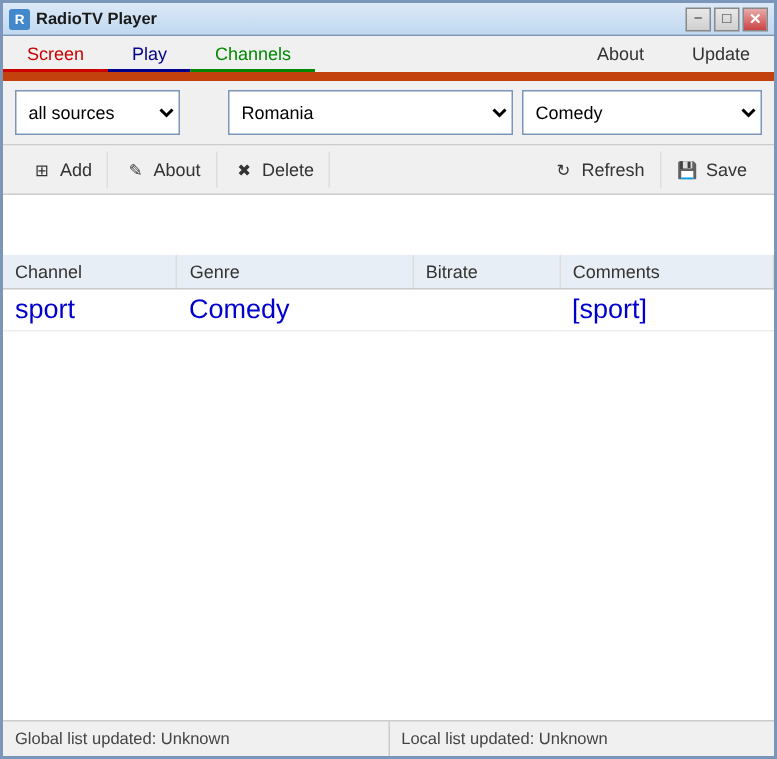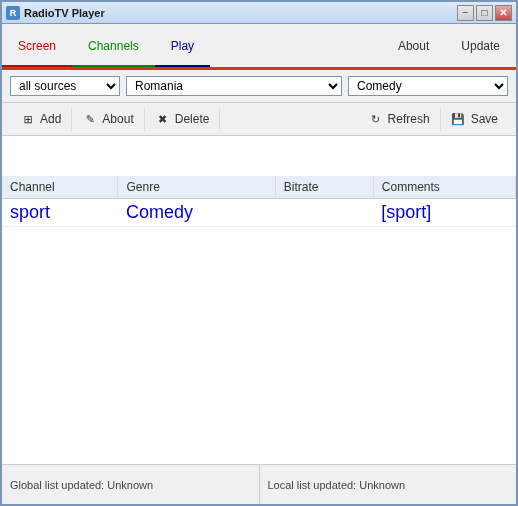--- a/index.html
+++ b/index.html
@@ -65,23 +65,23 @@
     }
     .title-btn.close-btn {
       background: linear-gradient(to bottom, #e8aaaa, #cc4444);
       color: white;
       font-weight: bold;
     }
     .menu-bar {
       background: #f0f0f0;
       display: flex;
       align-items: stretch;
-      border-bottom: 3px solid #c2410c;
-      flex-shrink: 0;
-      height: 46px;
+      border-bottom: 6px solid #c2410c;
+      flex-shrink: 0;
+      height: 30px;
     }
     .tab-item {
       padding: 4px 16px;
       cursor: pointer;
       display: flex;
       align-items: center;
       font-size: 12px;
       border: none;
       background: transparent;
       position: relative;
@@ -133,32 +133,33 @@
     .filter-bar {
       display: flex;
       align-items: center;
       padding: 6px 8px;
       gap: 6px;
       background: #f0f0f0;
       border-bottom: 1px solid #ccc;
       flex-shrink: 0;
     }
     .filter-select {
-      height: 20px;
+      height: 30px;
       border: 1px solid #7a96b8;
       background: white;
       font-size: 12px;
       padding: 1px 4px;
       cursor: pointer;
     }
     .filter-select-sources {
       width: 110px;
     }
     .filter-select-country {
       flex: 1;
+      margin-left: 26px;
     }
     .filter-select-genre {
       width: 160px;
     }
     .toolbar {
       display: flex;
       align-items: center;
       padding: 4px 8px;
       background: #f0f0f0;
       border-bottom: 1px solid #ccc;
@@ -215,21 +216,21 @@
     .data-table td {
       padding: 3px 8px;
       font-size: 18px;
       border-bottom: 1px solid #eee;
     }
     .cell-channel { color: #0000cc; }
     .cell-genre { color: #0000cc; }
     .cell-comments { color: #0000cc; }
     .status-bar {
       display: flex;
-      height: 40px;
+      height: 24px;
       border-top: 1px solid #ccc;
       background: #f0f0f0;
       flex-shrink: 0;
     }
     .status-panel {
       flex: 1;
       display: flex;
       align-items: center;
       padding: 0 8px;
       font-size: 11px;
@@ -252,22 +253,22 @@
     <span class="title-text">RadioTV Player</span>
     <div class="title-buttons">
       <div class="title-btn">−</div>
       <div class="title-btn">□</div>
       <div class="title-btn close-btn">✕</div>
     </div>
   </div>
 
   <div class="menu-bar">
     <div class="tab-item active-screen">Screen</div>
+    <div class="tab-item active-play">Play</div>
     <div class="tab-item active-channels">Channels</div>
-    <div class="tab-item active-play">Play</div>
     <div class="spacer"></div>
     <div class="menu-right">
       <div class="tab-item">About</div>
       <div class="tab-item">Update</div>
     </div>
   </div>
 
   <div class="filter-bar">
     <select class="filter-select filter-select-sources">
       <option>all sources</option>

